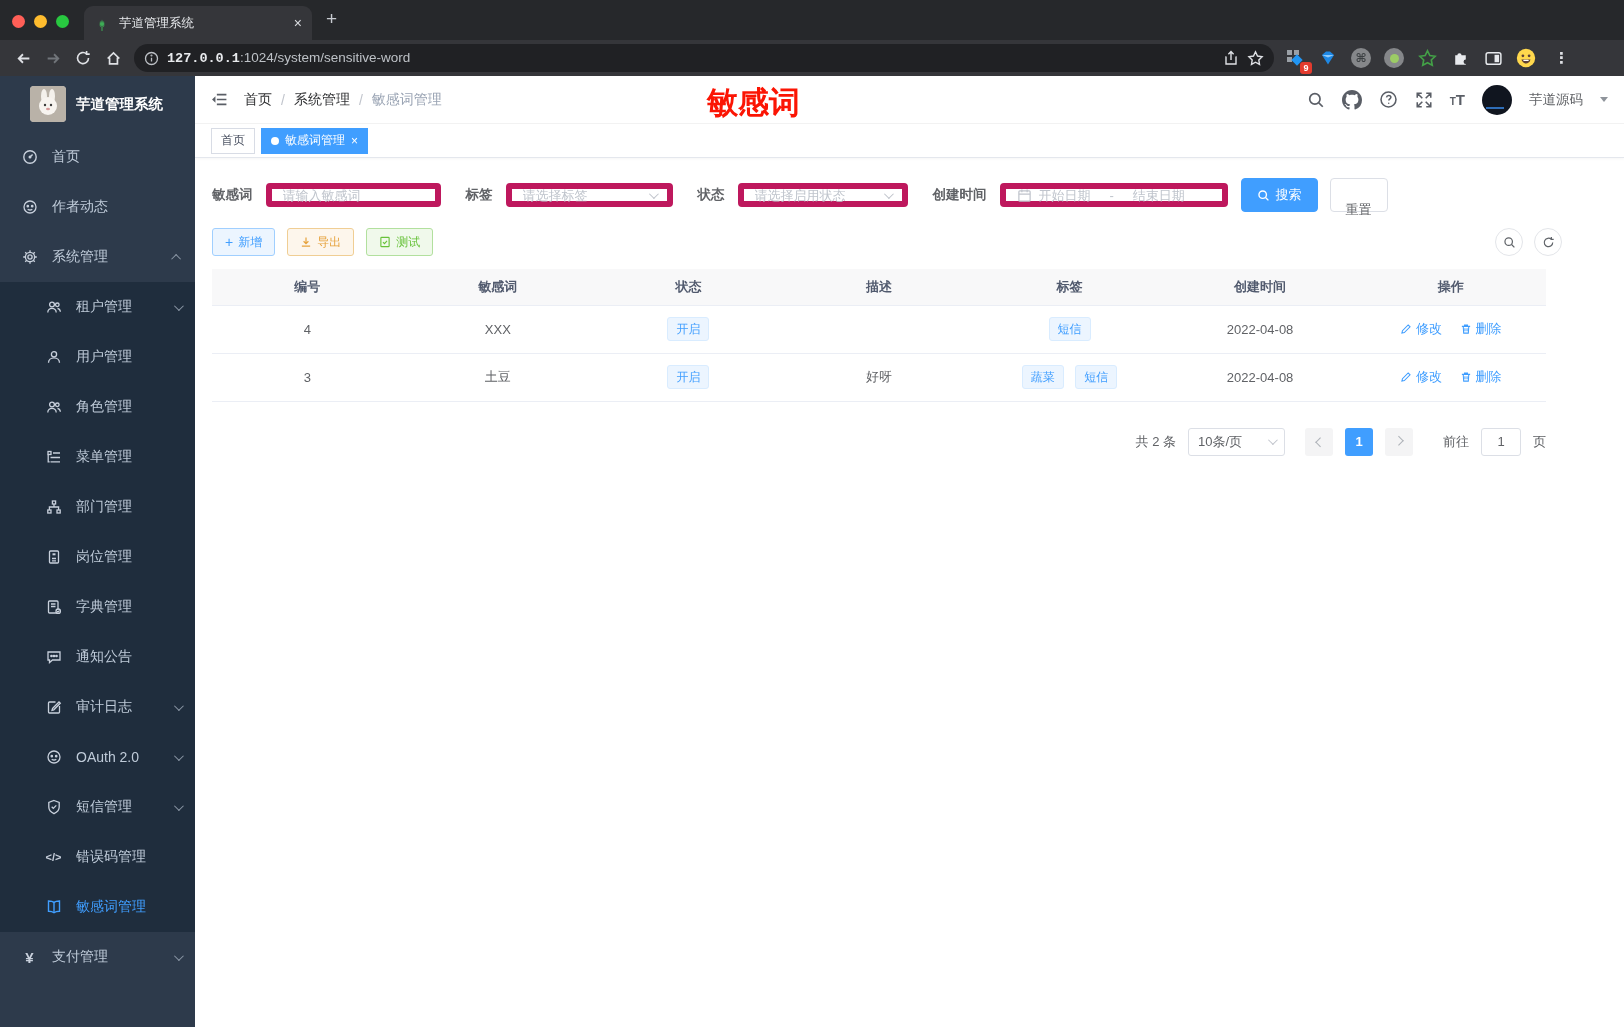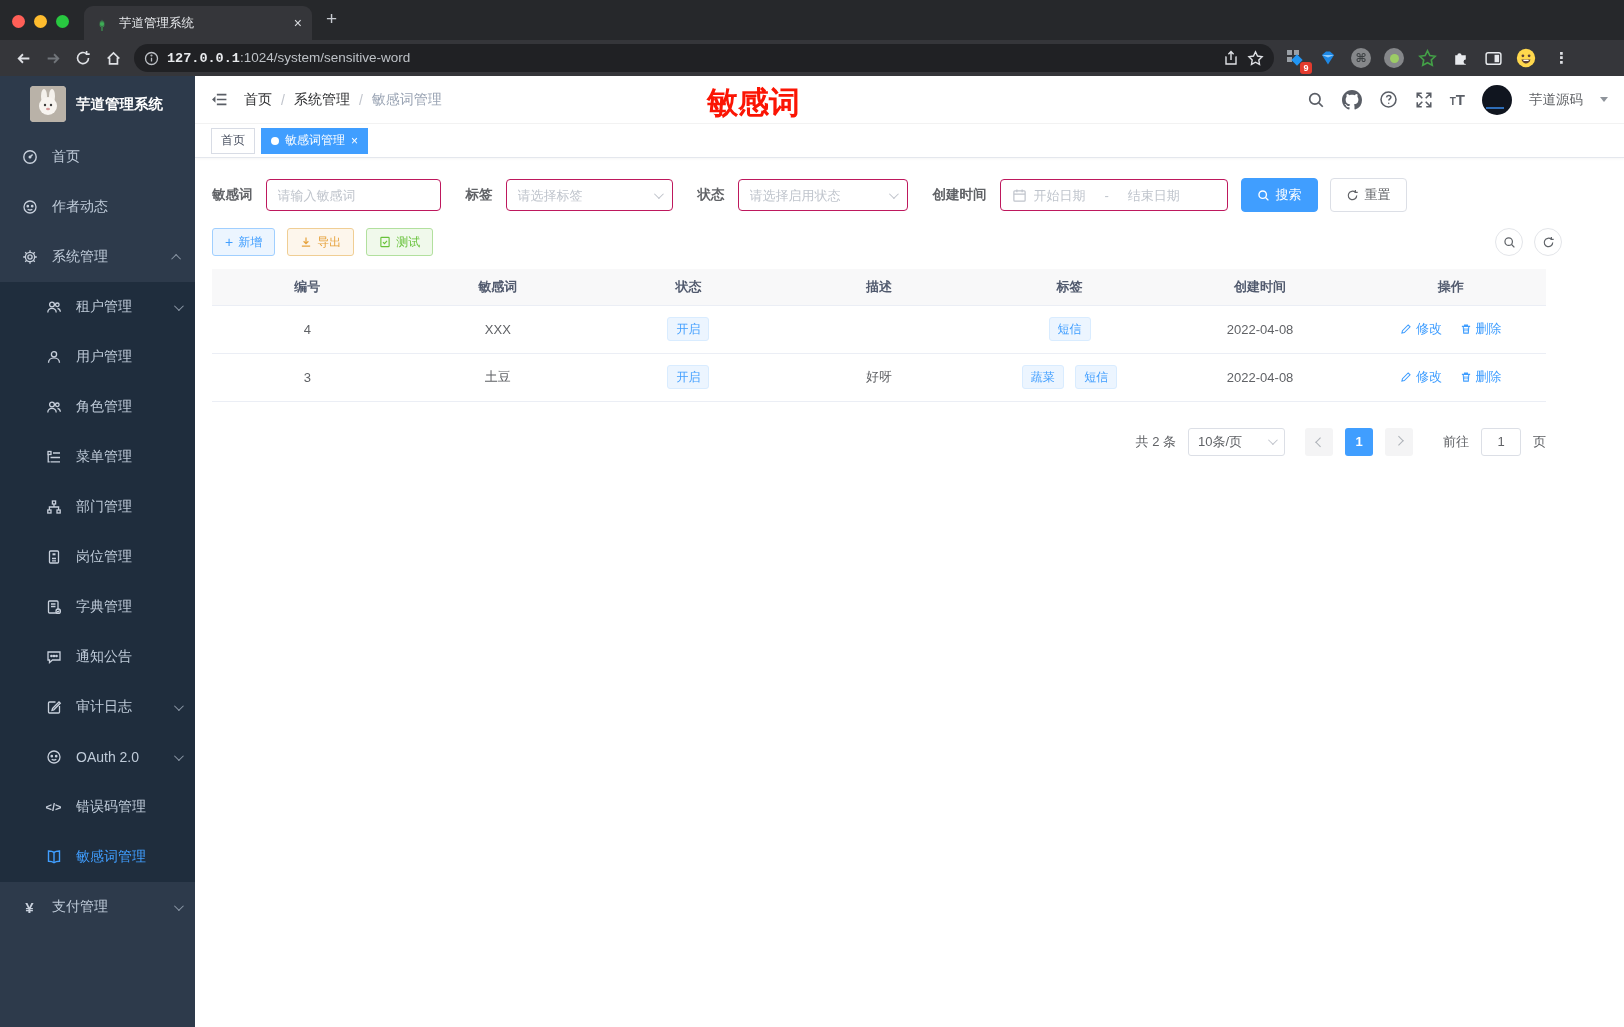--- a/index.html
+++ b/index.html
@@ -71,29 +71,29 @@
   .tv-tab { height:26px; display:flex; align-items:center; gap:6px; padding:0 9px; border:1px solid #d8dce5; background:#fff; color:#495060; font-size:12px; cursor:pointer; }
   .tv-tab.active { background:#409eff; border-color:#409eff; color:#fff; }
   .tv-dot { width:8px; height:8px; border-radius:50%; background:#fff; display:inline-block; }
   .tv-close { font-size:12px; }
 
   
   .content { padding:20px 0 0 17px; }
   .filter-row { display:flex; align-items:center; margin-bottom:16px; }
   .f-label { font-size:13.5px; font-weight:700; color:#606266; margin-right:13px; white-space:nowrap; }
   .f-group { display:flex; align-items:center; margin-right:25px; }
-  .inp { height:32px; border:1px solid #be185d; border-radius:4px; background:#fff; display:flex; align-items:center; padding:0 11px; gap:7px; }
+  .inp { height:24px; border:6px solid #be185d; border-radius:4px; background:#fff; display:flex; align-items:center; padding:0 11px; gap:7px; }
   .inp input { border:none; outline:none; font-size:13px; color:#606266; width:100%; font-family:inherit; background:transparent; }
   .inp input::placeholder { color:#bfc4cc; }
   .w-key{width:175px} .w-tag{width:167px} .w-status{width:170px} .w-date{width:228px}
   .schev { width:7px; height:7px; border-right:1.3px solid #c0c4cc; border-bottom:1.3px solid #c0c4cc; transform:rotate(45deg) translateY(-2px); flex-shrink:0; }
   .date-sep { color:#bfc4cc; font-size:13px; padding:0 2px; }
   .btn { height:32px; border-radius:4px; font-size:13px; display:inline-flex; align-items:center; gap:6px; padding:16px 15px; cursor:pointer; border:1px solid transparent; font-family:inherit; }
   .btn-primary { background:#409eff; color:#fff; border-color:#409eff; }
-  .btn-plain { background:#fff; color:#606266; border-color:#dcdfe6; }
+  .btn-plain { background:#fff; color:#606266; border-color:#dcdfe6;flex-direction:column; }
   .ml12{margin-left:12px}
 
   .tool-row { display:flex; align-items:center; margin-bottom:13px; padding-right:62px; }
   .mini { height:28px; border-radius:3px; font-size:12px; display:inline-flex; align-items:center; gap:5px; padding:0 12px; cursor:pointer; margin-right:12px; border:1px solid; font-family:inherit; }
   .mini-add { color:#409eff; background:#ecf5ff; border-color:#a0cfff; }
   .mini-exp { color:#e6a23c; background:#fdf6ec; border-color:#f0ce94; }
   .mini-test{ color:#67c23a; background:#f0f9eb; border-color:#b2e09e; }
   .tool-right { margin-left:auto; display:flex; gap:11px; }
   .circ-btn { width:28px; height:28px; border-radius:50%; border:1px solid #e3e5e9; background:#fff; display:flex; align-items:center; justify-content:center; color:#5f6368; cursor:pointer; }
 
@@ -390,20 +390,30 @@
       <div class="m-item">
         <span class="mi">
             <svg width="16" height="16" viewBox="0 0 16 16" fill="none" stroke="currentColor" stroke-width="1.3">
               <circle cx="8" cy="8" r="6"></circle>
               <circle cx="5.8" cy="7.2" r=".7" fill="currentColor"></circle>
               <circle cx="10.2" cy="7.2" r=".7" fill="currentColor"></circle>
               <path d="M5.7 10.2c1.5 1 3.1 1 4.6 0"></path>
             </svg>
           </span>
         <span class="lbl">OAuth 2.0</span>
+        <span class="chev down"></span>
+      </div>
+      <div class="m-item">
+        <span class="mi">
+            <svg width="16" height="16" viewBox="0 0 16 16" fill="none" stroke="currentColor" stroke-width="1.3">
+              <path d="M8 1.5l5.2 2v4.6c0 3-2.1 5.3-5.2 6.6-3.1-1.3-5.2-3.6-5.2-6.6V3.5z"></path>
+              <path d="M5.7 7.8l1.6 1.6 3-3"></path>
+            </svg>
+          </span>
+        <span class="lbl">短信管理</span>
         <span class="chev down"></span>
       </div>
       <div class="m-item">
         <span class="mi" style="font-size:11px;font-weight:700;">&lt;/&gt;</span>
         <span class="lbl">错误码管理</span>
       </div>
       <div class="m-item active">
         <span class="mi">
             <svg width="16" height="16" viewBox="0 0 16 16" fill="none" stroke="currentColor" stroke-width="1.4">
               <path d="M8 3.4C6.8 2.4 4.9 2 2.5 2v10.2c2.4 0 4.3.5 5.5 1.5 1.2-1 3.1-1.5 5.5-1.5V2c-2.4 0-4.3.4-5.5 1.4z"></path>

